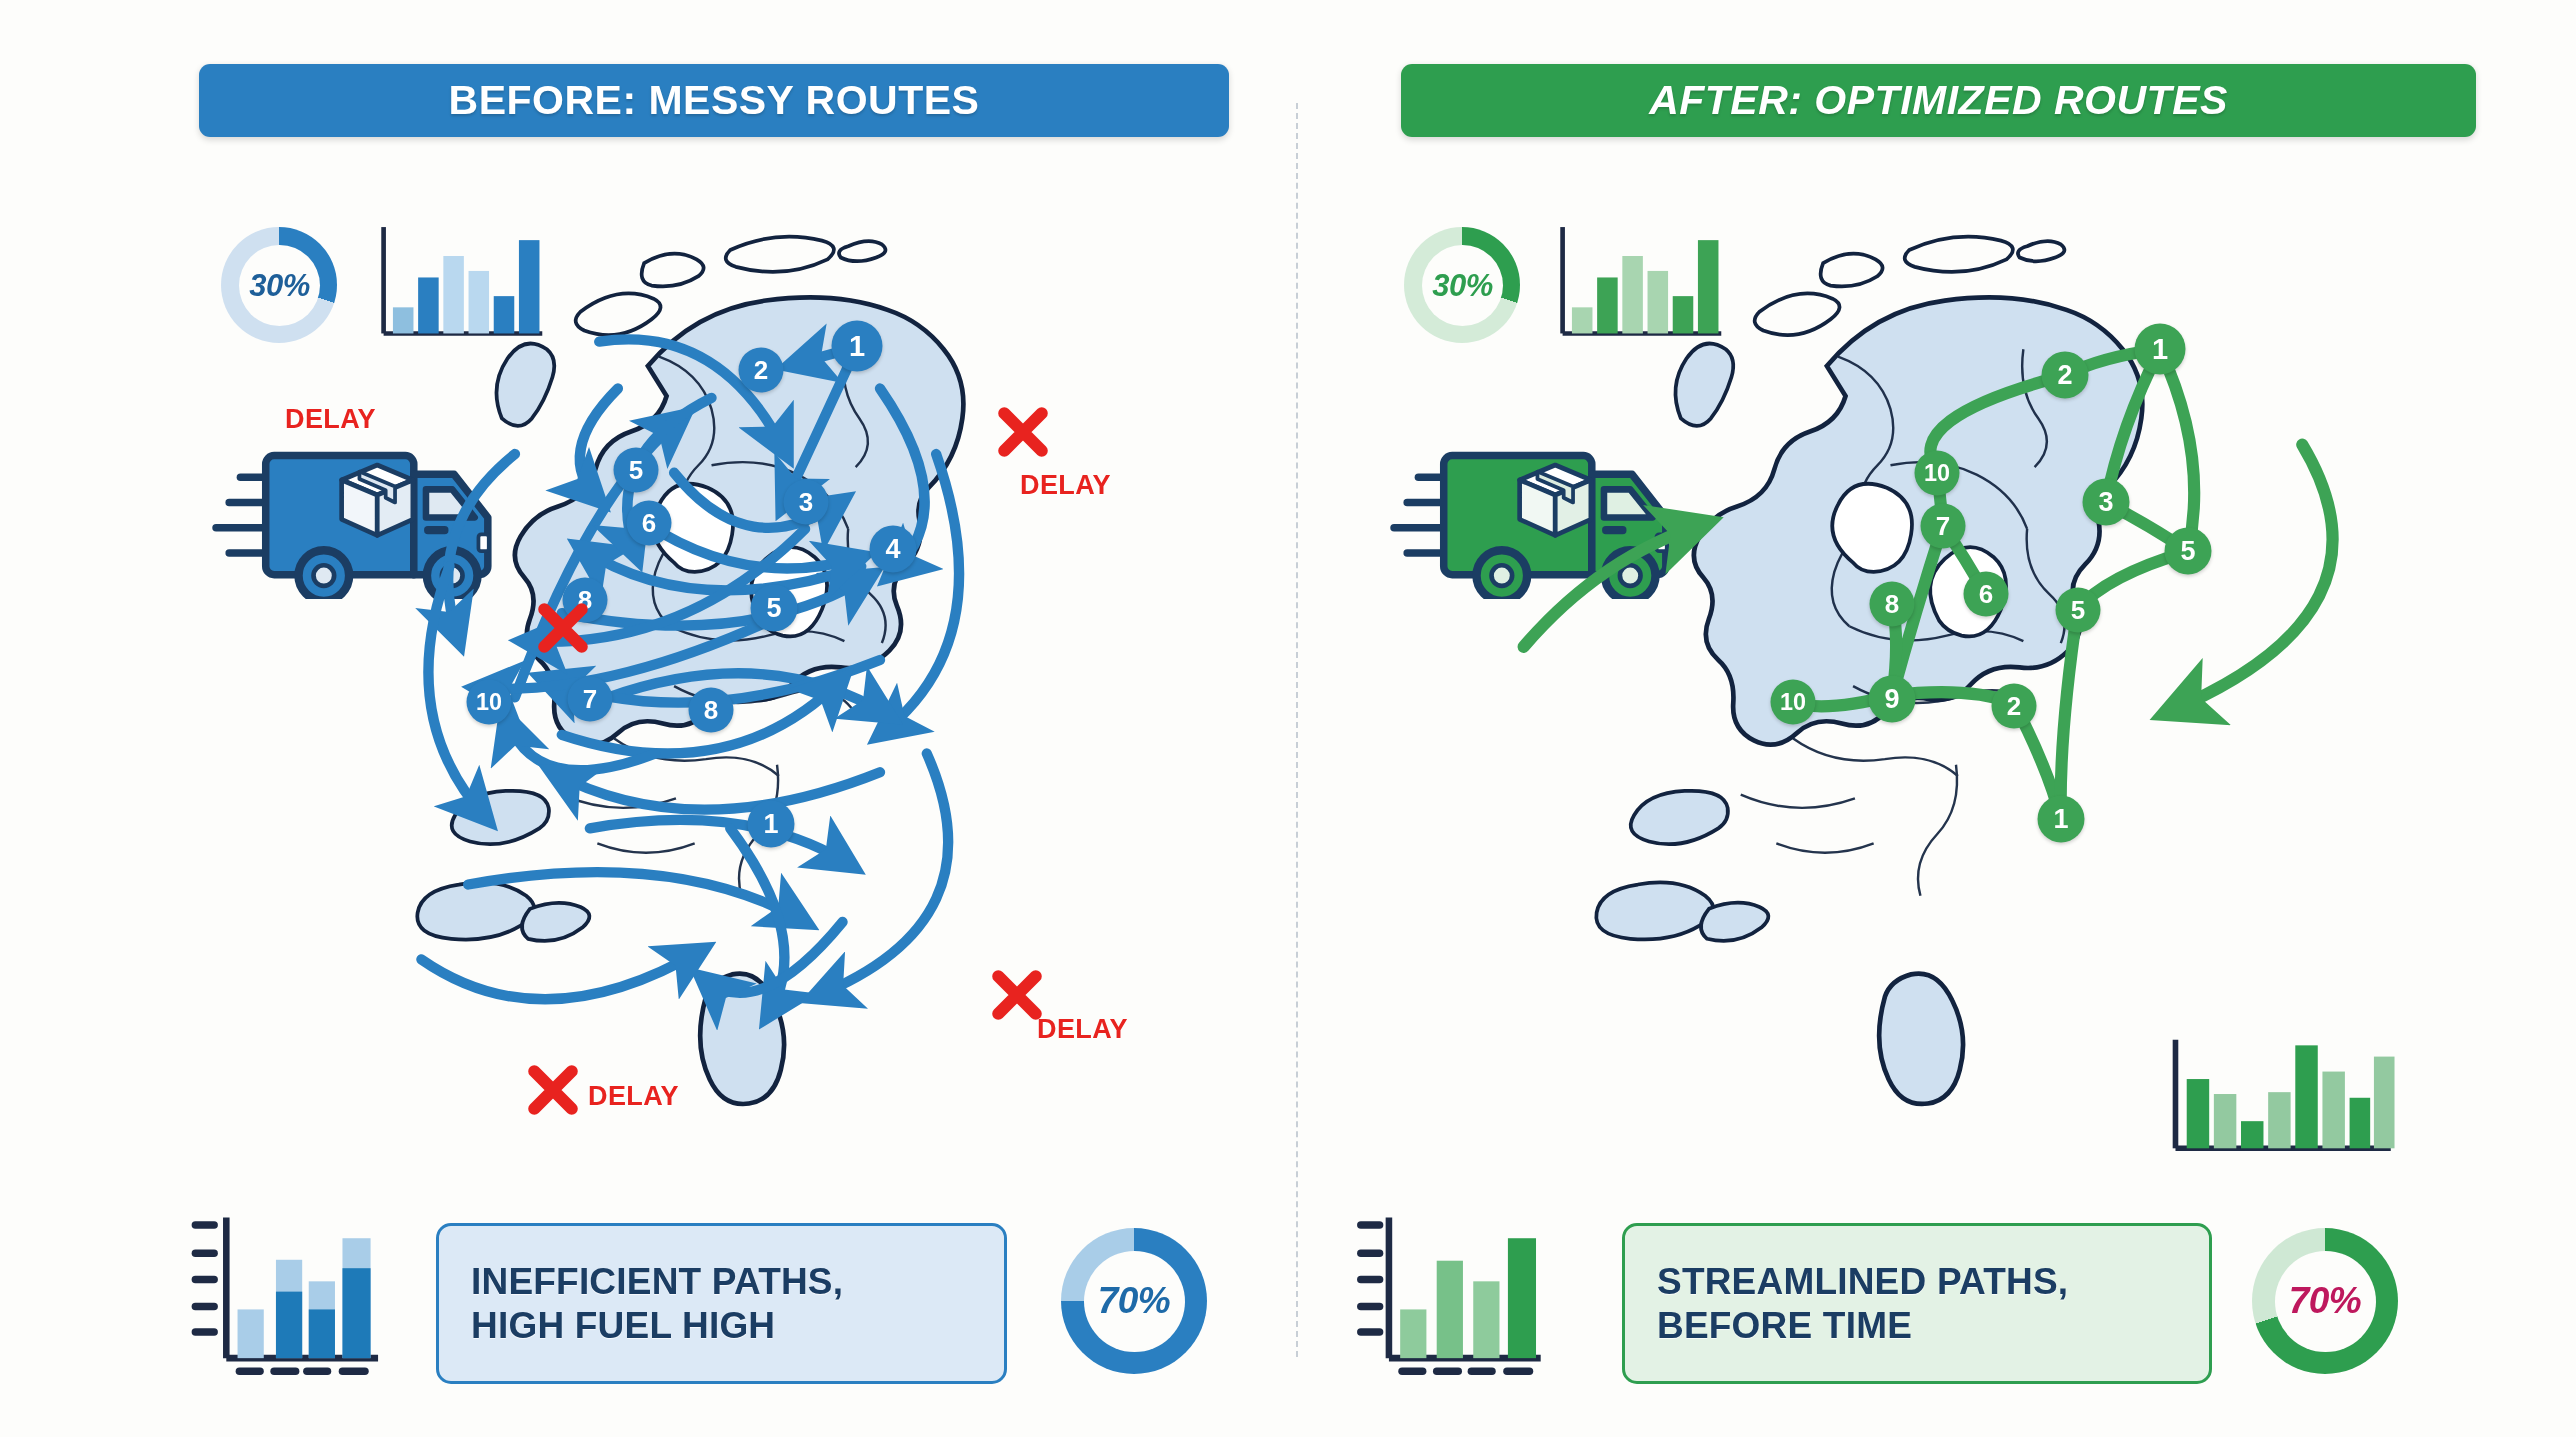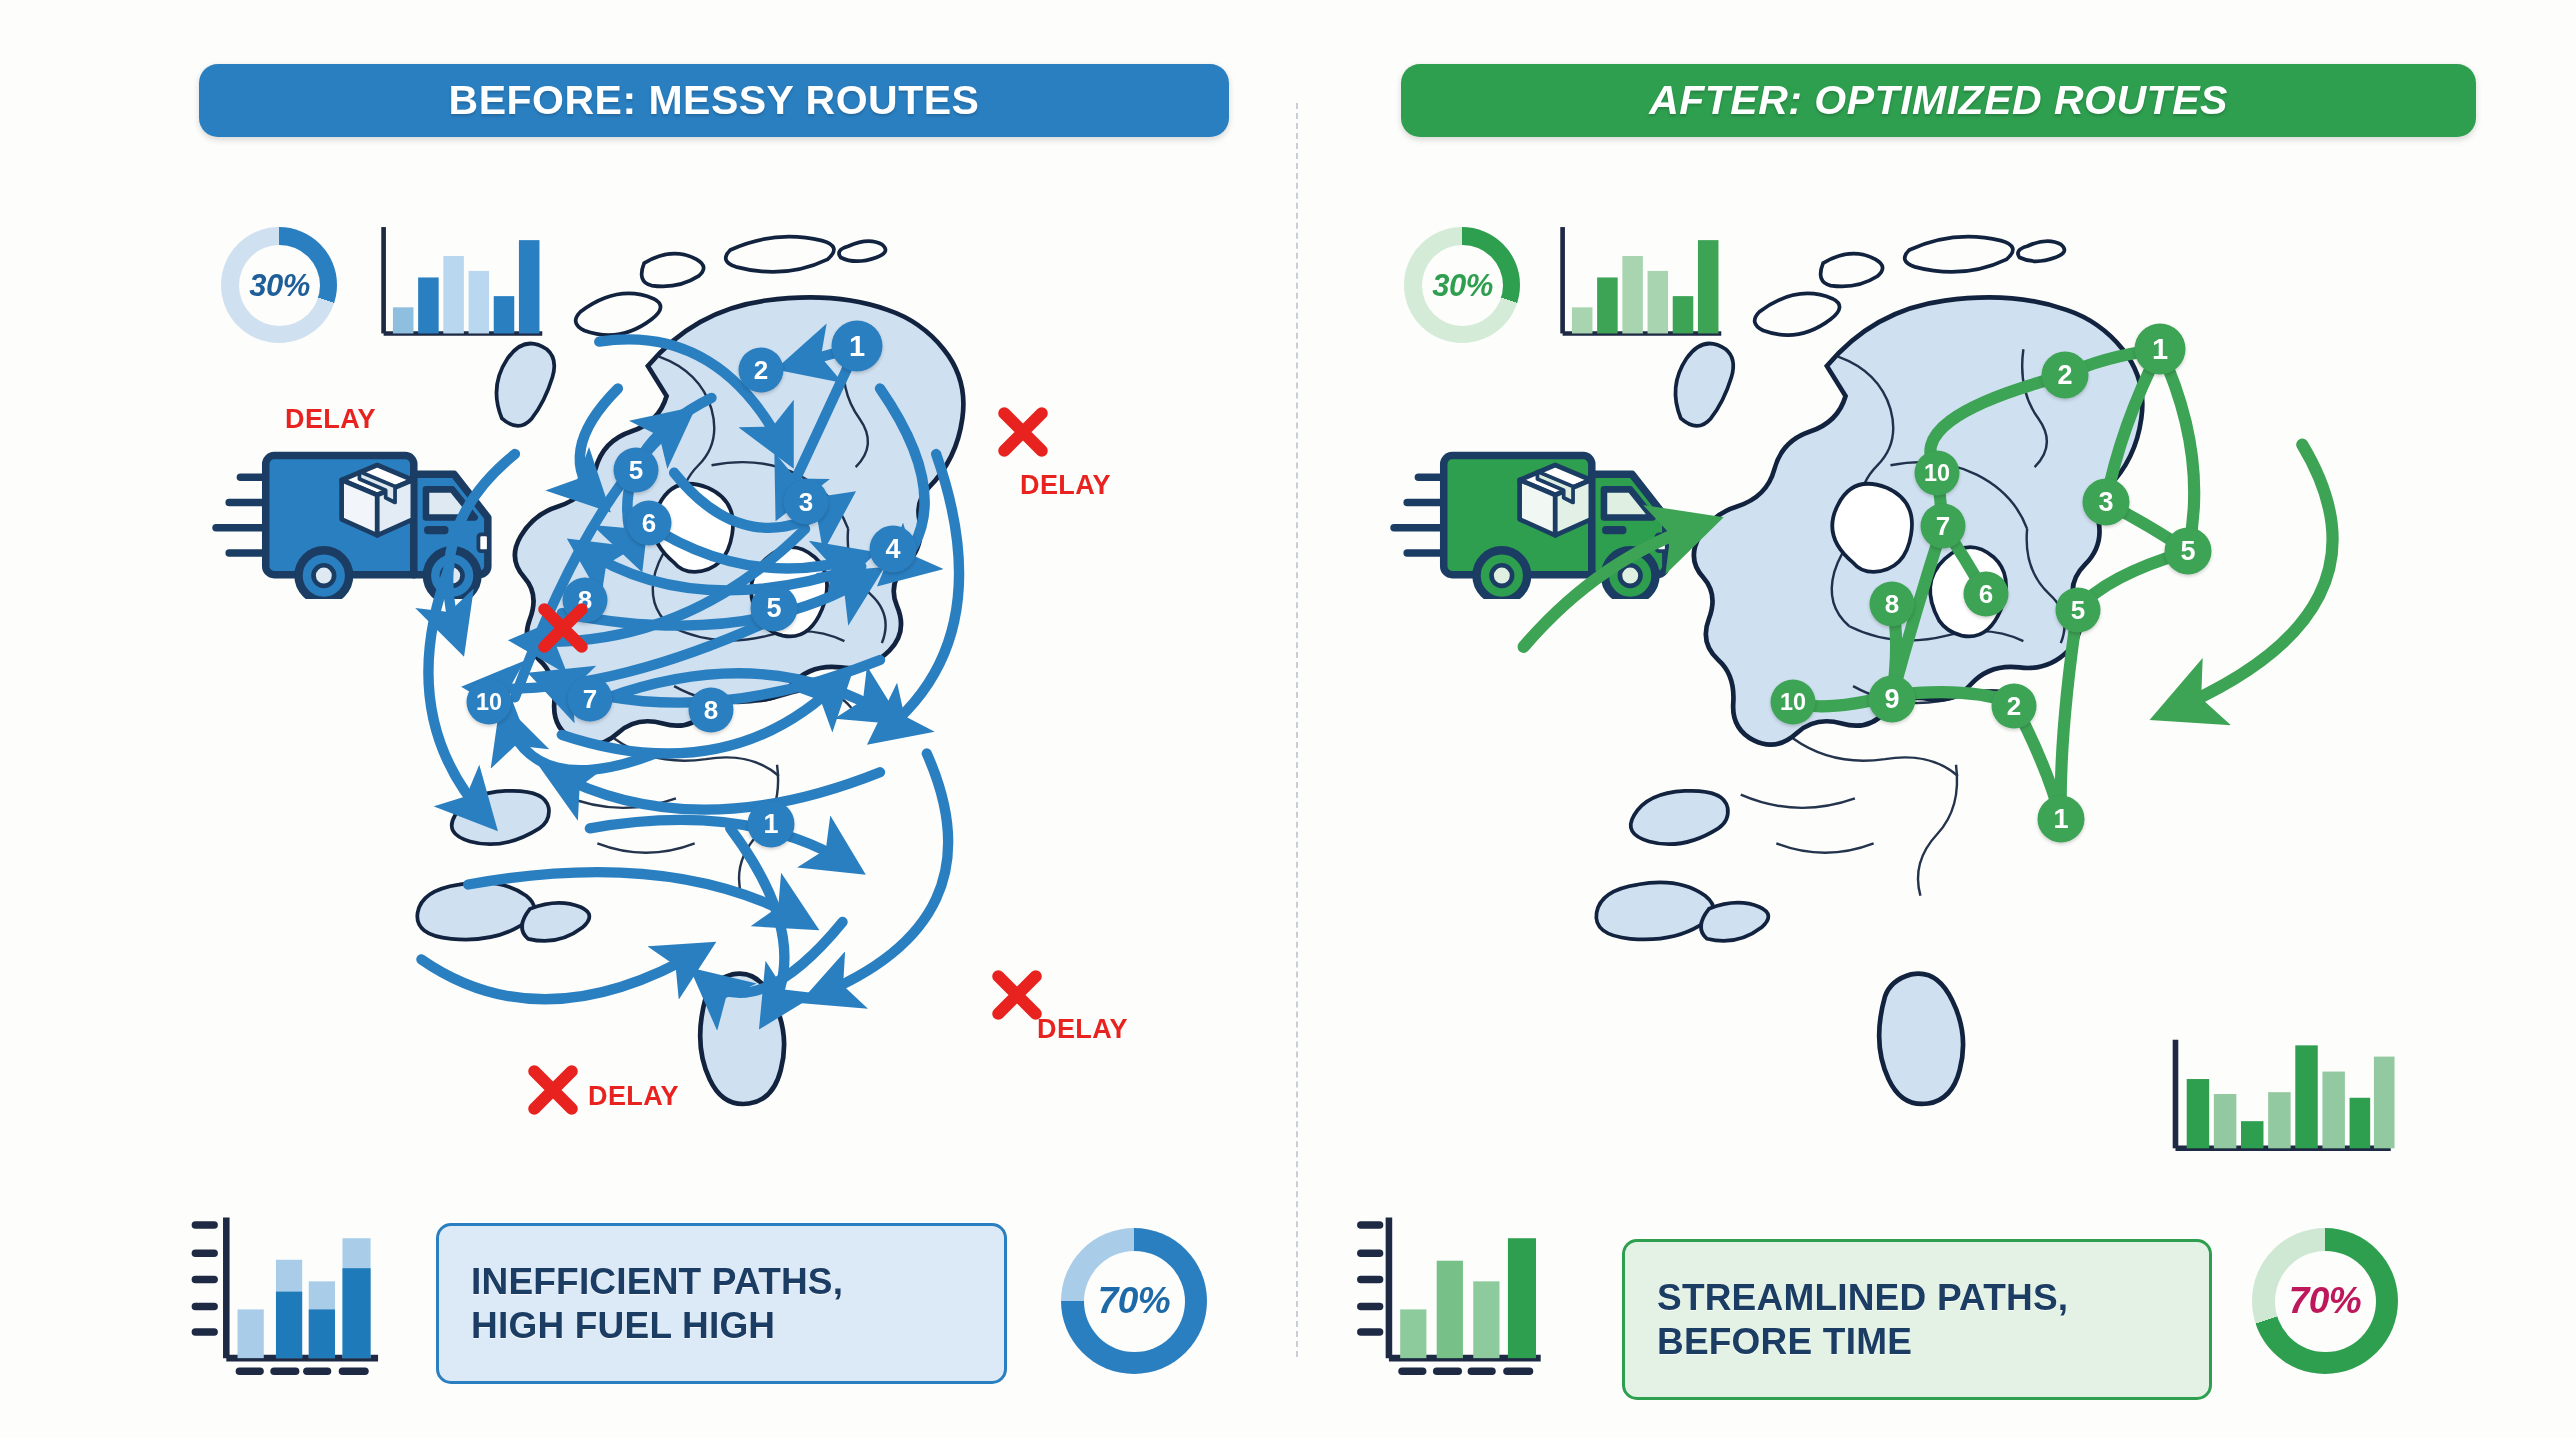--- a/index.html
+++ b/index.html
@@ -19,21 +19,21 @@
   .divider {
     position: absolute; left: 1296px; top: 103px;
     width: 0; height: 1254px;
     border-left: 2.8px dashed #c8cfd6;
   }
 
   
   .banner {
     position: absolute;
     height: 73px;
-    border-radius: 19px;
+    border-radius: 11px;
     display: flex; align-items: center; justify-content: center;
     color: #ffffff;
     font-size: 41px;
     font-weight: 700;
     letter-spacing: 0.5px;
     text-shadow: 0 1.9px 2.8px rgba(0,0,0,.18);
     box-shadow: 0 2.8px 6.6px rgba(0,0,0,.15);
     white-space: nowrap;
   }
   #banner-before { left: 199px; top: 64px; width: 1030px; background: #2a7fc1; }
@@ -507,21 +507,21 @@
         <rect x="161" y="28" width="30" height="128" fill="#2e9e4f"></rect>
         <g stroke="#1e2a44" stroke-width="8" stroke-linecap="round">
           <line x1="48" y1="170" x2="70" y2="170"></line>
           <line x1="85" y1="170" x2="108" y2="170"></line>
           <line x1="122" y1="170" x2="144" y2="170"></line>
           <line x1="160" y1="170" x2="184" y2="170"></line>
         </g>
       </svg>
     </div>
 
-    <div class="callout" id="callout-after" style="left:325px;margin-top:16px;">
+    <div class="callout" id="callout-after" style="left:325px;">
       <div>
         <span class="line">STREAMLINED PATHS,</span>
         <span class="line">BEFORE TIME</span>
       </div>
     </div>
 
     <div class="gauge" id="gauge-after-bottom" style="left:955px; background: conic-gradient(#2e9e4f 0deg 252deg, #cfe8d4 252deg 360deg);">
       <div class="hole">
         <span class="pct">70%</span>
       </div>

